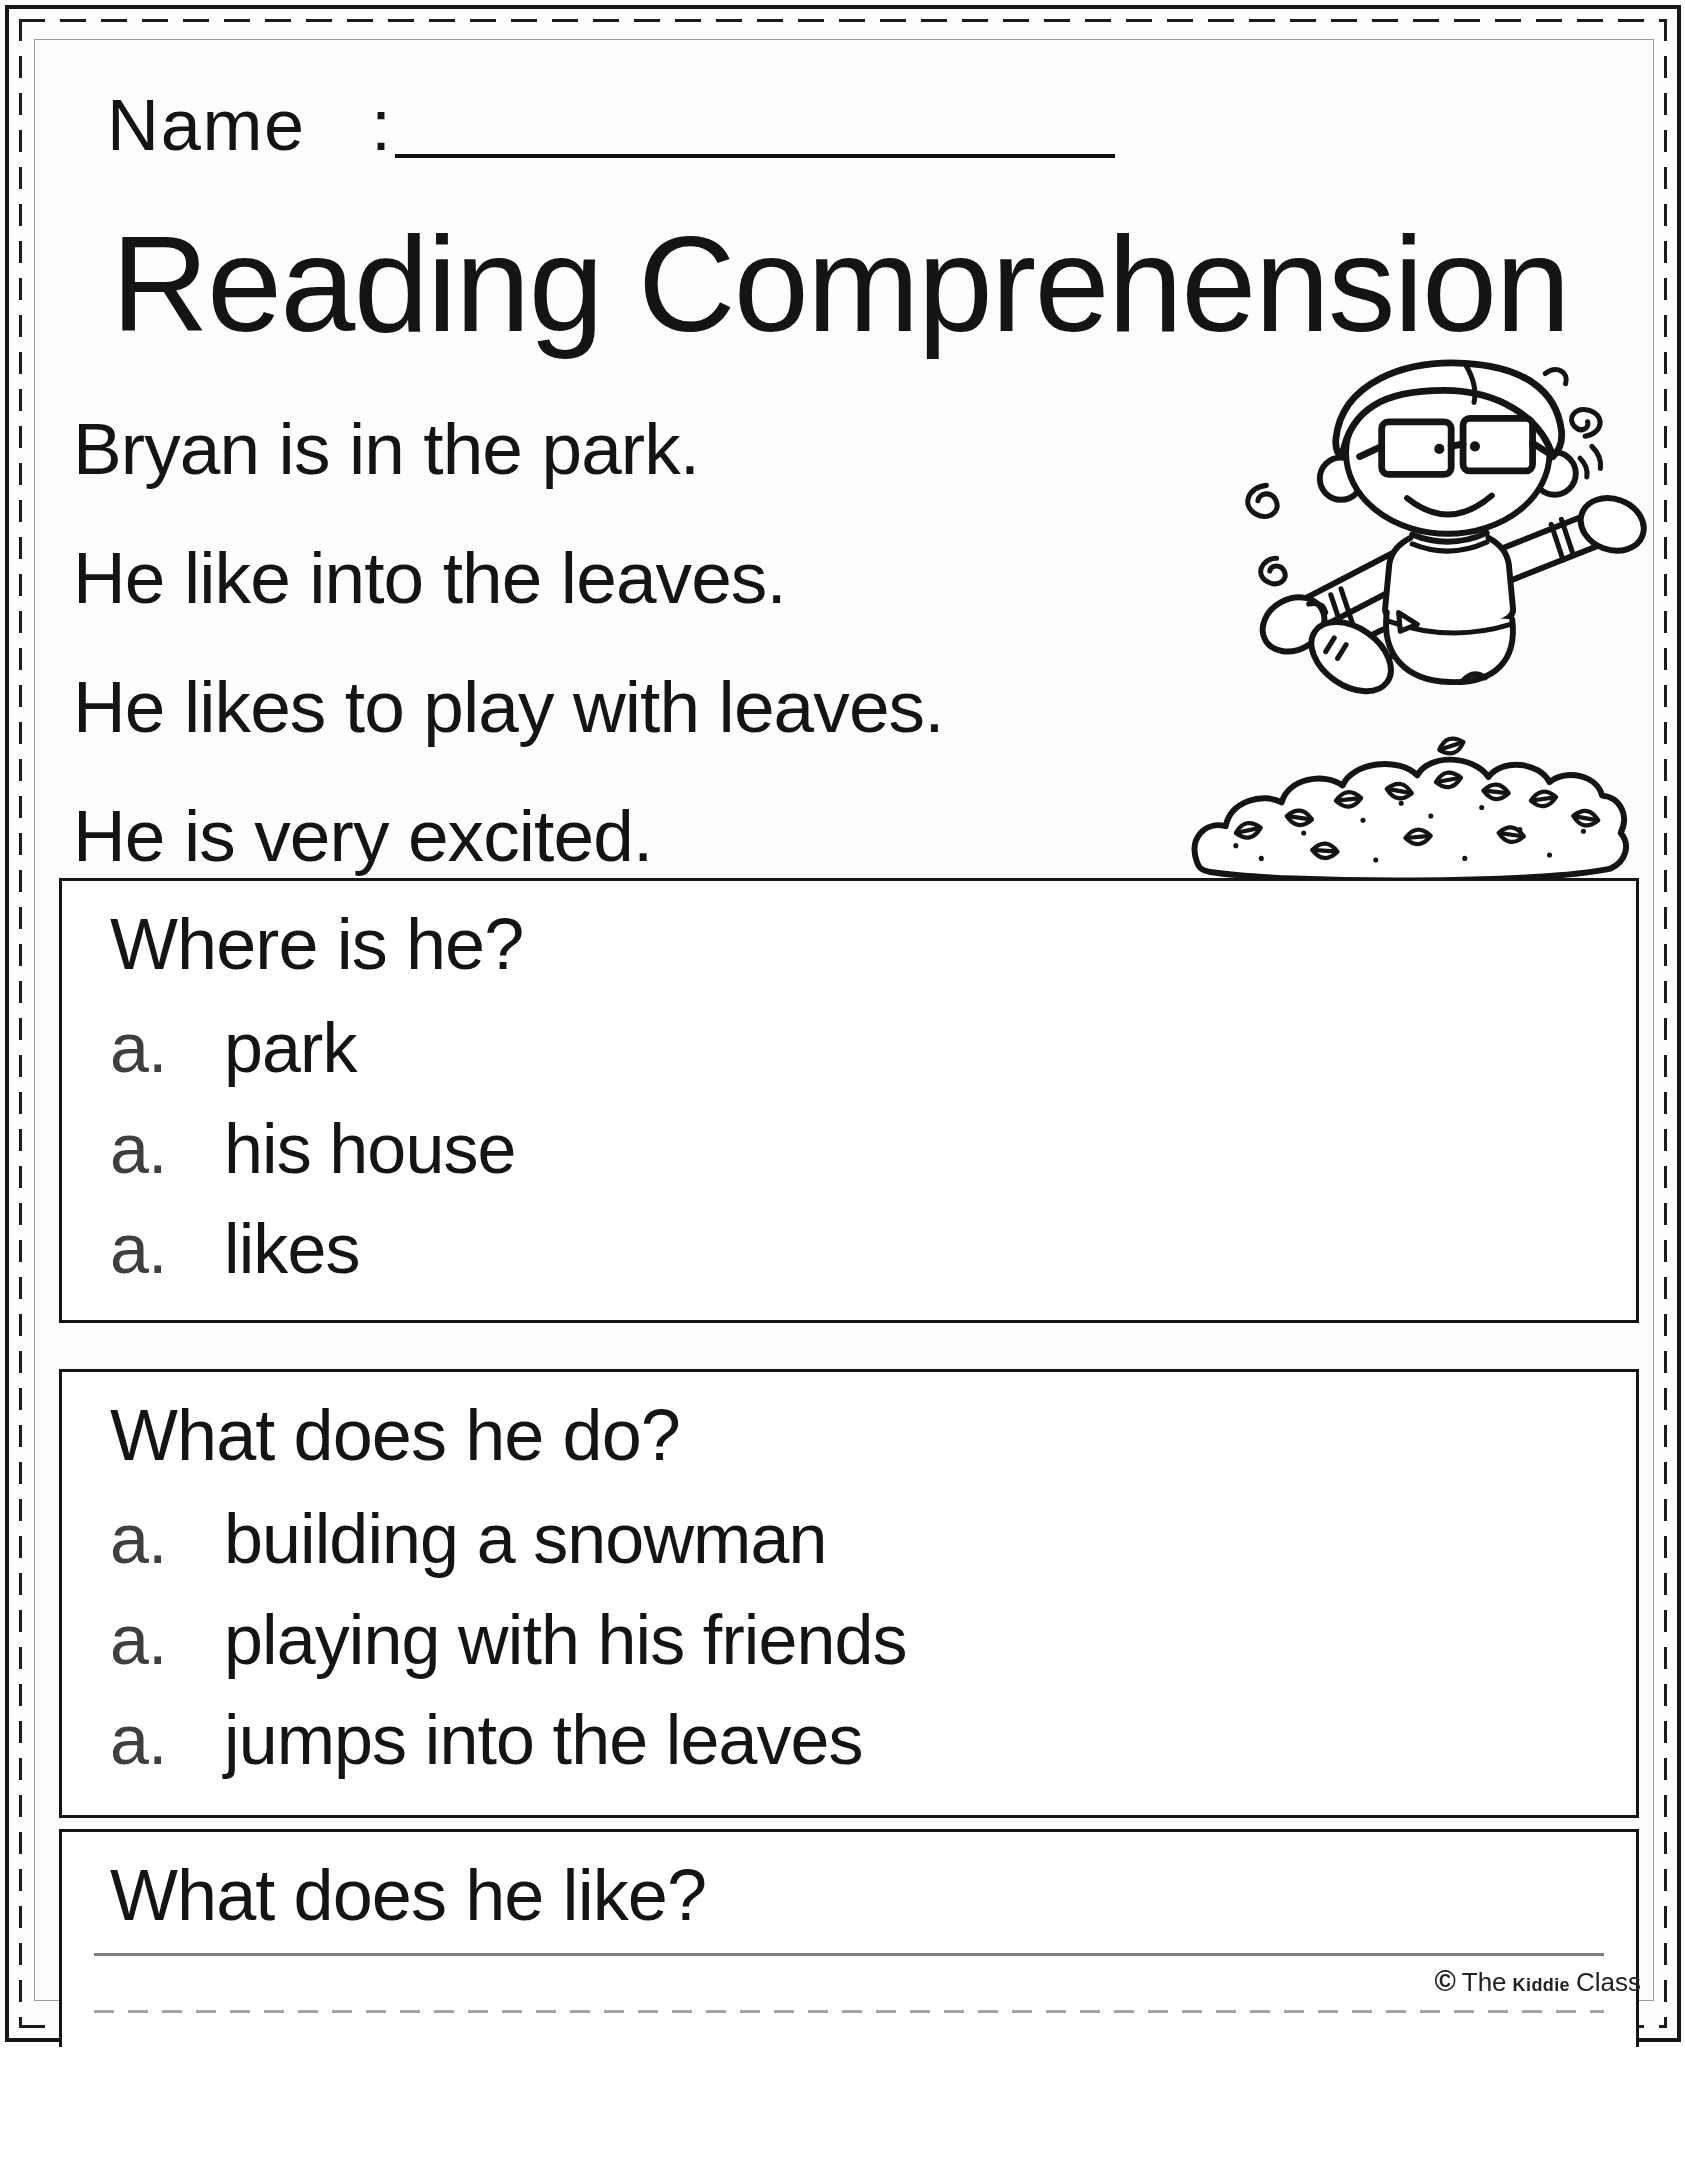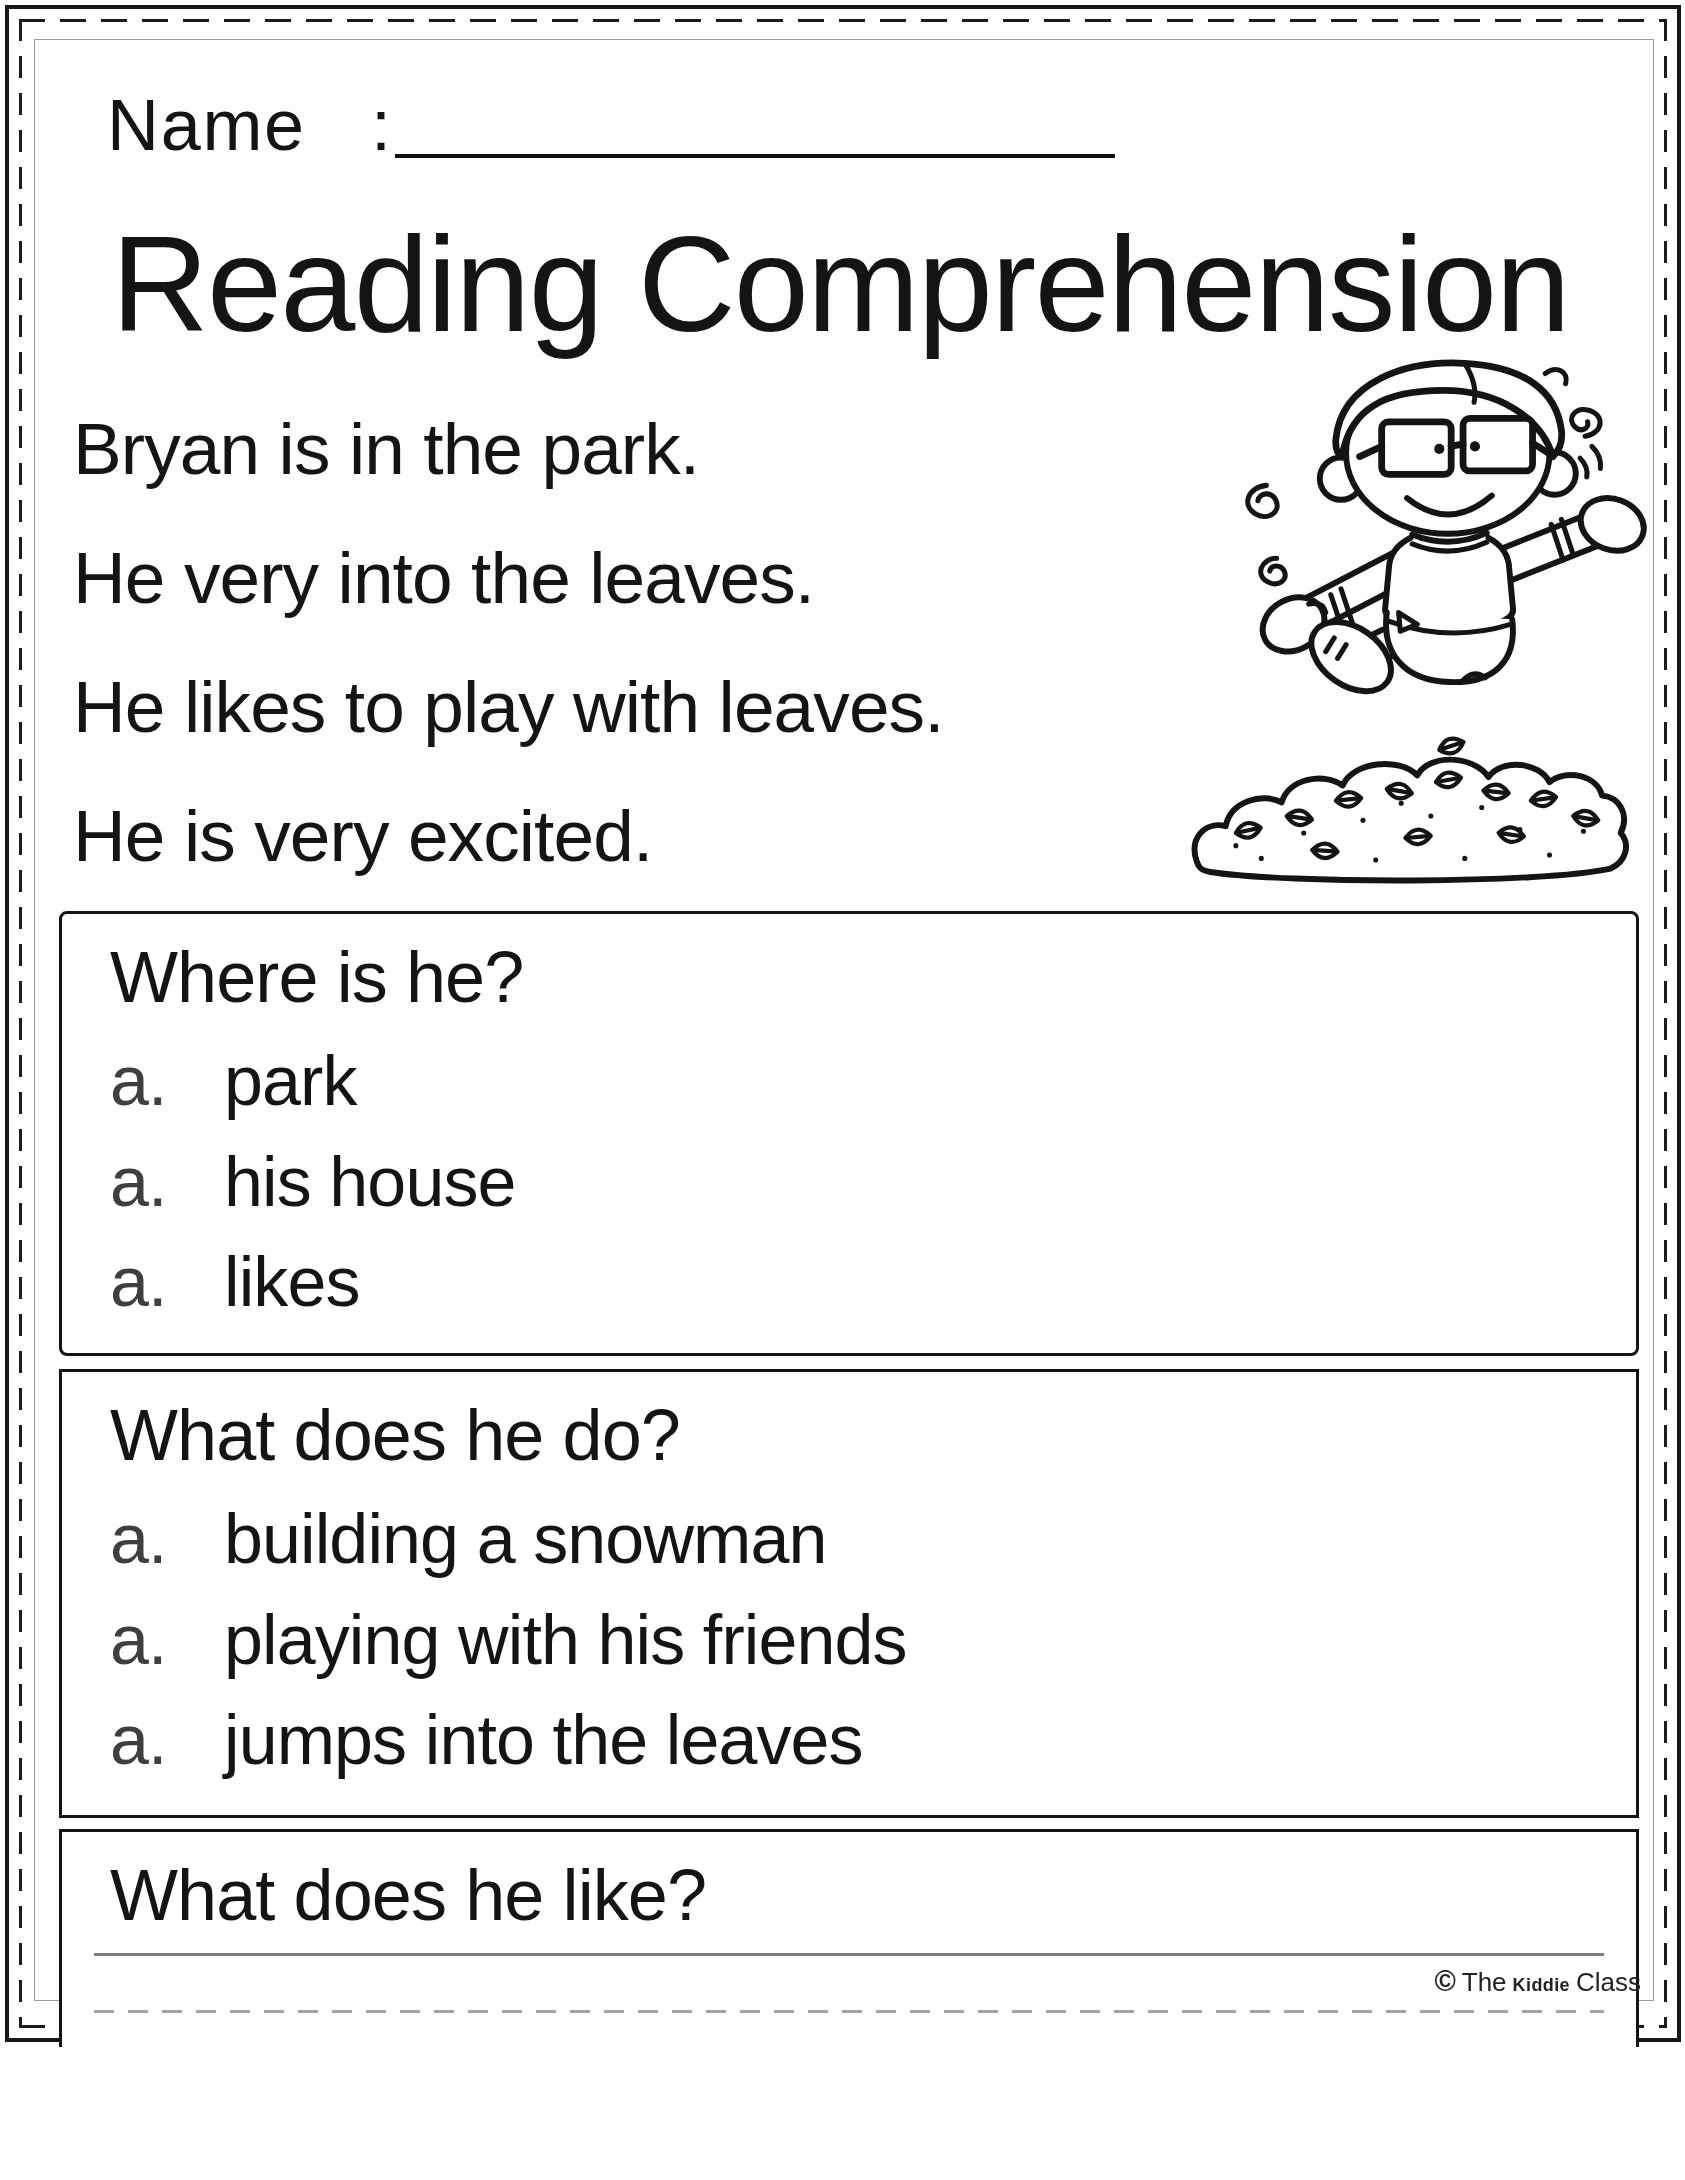--- a/index.html
+++ b/index.html
@@ -20,21 +20,21 @@
   .name-colon{position:absolute;left:336px;top:44px;font-size:72px;}
   .name-line{position:absolute;left:360px;top:114px;width:720px;border-top:4.3px solid #111;}
   .title{position:absolute;left:0;right:8px;top:167px;margin:0;text-align:center;
          font-size:135px;font-weight:400;letter-spacing:-1.7px;white-space:nowrap;}
   
   .passage{position:absolute;left:38px;top:344px;font-size:73px;line-height:129px;letter-spacing:-0.9px;}
   
   .clipart{position:absolute;left:1150px;top:317px;width:462px;height:545px;}
   
   .qbox{position:absolute;left:24px;right:14.5px;border:3.4px solid #141414;background:#fff;}
-  .box1{top:871px;height:439px;border-radius:8px;}
+  .box1{top:838px;height:439px;}
   .box2{top:1329px;height:443px;}
   .box3{top:1789px;height:285px;}
   .prompt{position:absolute;left:48px;top:22px;font-size:72px;letter-spacing:-0.9px;white-space:nowrap;}
   .option{position:absolute;left:48px;font-size:70px;letter-spacing:-0.9px;white-space:nowrap;margin-top:8px;}
   .opt1{top:119px}.opt2{top:220px}.opt3{top:320px}
   .marker{display:inline-block;width:114px;color:#3f3f3f;}
   
   .wline{position:absolute;left:32px;right:32px;}
   .wline-top{top:121px;border-top:3.4px solid #7d7d7d;}
   .wline-mid{top:178px;height:2.6px;
@@ -61,21 +61,21 @@
   <div class="frame">
 
     <div class="name-label">Name</div>
     <div class="name-colon">:</div>
     <div class="name-line"></div>
 
     <h1 class="title">Reading Comprehension</h1>
 
     <div class="passage">
       <div>Bryan is in the park.</div>
-      <div>He very into the leaves.</div>
+      <div>He like into the leaves.</div>
       <div>He likes to play with leaves.</div>
       <div>He is very excited.</div>
     </div>
 
     <svg class="clipart" viewBox="0 0 545 640" fill="none" stroke="#141414" stroke-linecap="round" stroke-linejoin="round" aria-label="boy-jumping-into-leaves">
       <g>
 
         <circle cx="184" cy="142" r="25" stroke-width="7" fill="#fff"></circle>
         <circle cx="436" cy="136" r="25" stroke-width="7" fill="#fff"></circle>
 

